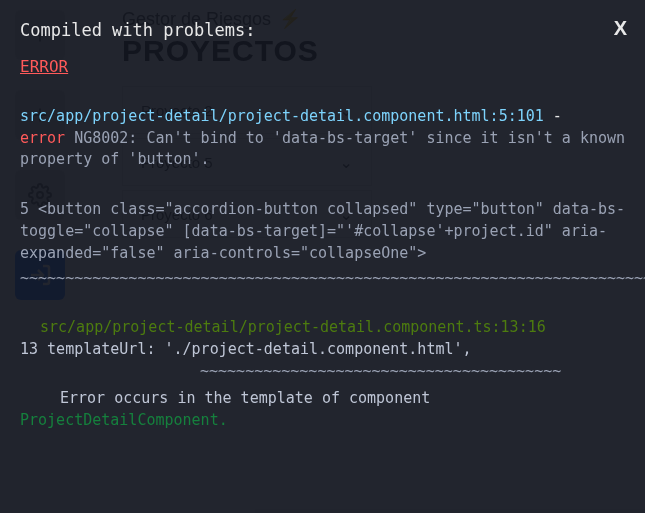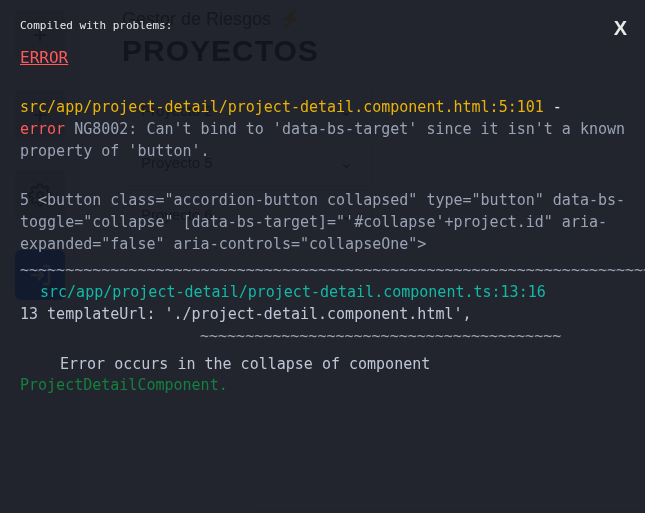--- a/index.html
+++ b/index.html
@@ -11,30 +11,30 @@
   .main{flex:1;padding:0 20px}
   .app-title{display:flex;align-items:center;gap:8px;color:#555;font-size:18px;margin:8px 0 4px 22px}
   .bolt{color:#888}
   .page-title{font-size:30px;font-weight:700;color:#333;margin:0 0 18px 22px;letter-spacing:1px}
   .accordion{margin-left:22px}
   .acc-item{width:250px;height:48px;border:1px solid #ddd;display:flex;align-items:center;justify-content:space-between;padding:0 18px;background:#fafafa;margin-bottom:4px}
   .acc-label{color:#555;font-size:15px}
   .chev{color:#555}
   
   .overlay{position:absolute;inset:0;background:rgba(15,18,28,0.92);color:#c6cbd4;font-family:Consolas,Menlo,monospace;font-size:15px;line-height:1.45;padding:18px 16px 20px 20px;overflow:hidden}
-  .ov-header{color:#e8e8e8;font-size:11px;margin-bottom:12px}
+  .ov-header{color:#e8e8e8;font-size:17px;margin-bottom:12px}
   .close-x{position:absolute;top:14px;right:18px;color:#e8e8e8;font-size:20px;font-weight:700;font-family:Arial;cursor:pointer}
   .err-tag{color:#ff5a5a;text-decoration:underline;font-size:16px;margin-bottom:22px;display:inline-block}
   .line-a{color:#e8e8e8;margin-top:6px}
-  .line-a .path{color:#eab308}
+  .line-a .path{color:#7dd3fc}
   .line-b{color:#9aa2b4;margin-bottom:28px}
   .line-b .err-kw{color:#ff5a5a}
   .code{color:#9aa2b4;margin-bottom:4px}
   .tildes{color:#9aa2b4;letter-spacing:0}
-  .sub-path{color:#14b8a6;margin-top:1px;margin-left:20px}
+  .sub-path{color:#4d7c0f;margin-top:27px;margin-left:20px}
   .sub-line{color:#bfc6d6;}
   .sub-tildes{color:#9aa2b4;margin-left:180px}
   .final{color:#bfc6d6;margin-top:6px;margin-left:40px}
   .final2{color:#15803d}
 </style>
 </head>
 <body>
 
 <div class="app">
   <div class="sidebar">
@@ -92,15 +92,15 @@
   <div class="close-x">X</div>
   <div class="ov-header">Compiled with problems:</div>
   <span class="err-tag">ERROR</span>
   <div class="line-a"><span class="path">src/app/project-detail/project-detail.component.html:5:101</span><span> - </span></div>
   <div class="line-b"><span class="err-kw">error</span><span> NG8002: Can't bind to 'data-bs-target' since it isn't a known property of 'button'.</span></div>
   <div class="code"><span>5</span><span>            &lt;button  class="accordion-button collapsed" type="button" data-bs-toggle="collapse" [data-bs-target]="'#collapse'+project.id" aria-expanded="false" aria-controls="collapseOne"&gt;</span></div>
   <div class="tildes">~~~~~~~~~~~~~~~~~~~~~~~~~~~~~~~~~~~~~~~~~~~~~~~~~~~~~~~~~~~~~~~~~~~~~~~~</div>
   <div class="sub-path">src/app/project-detail/project-detail.component.ts:13:16</div>
   <div class="sub-line">13   templateUrl: './project-detail.component.html',</div>
   <div class="sub-tildes">~~~~~~~~~~~~~~~~~~~~~~~~~~~~~~~~~~~~~~~~</div>
-  <div class="final">Error occurs in the collapse of component</div>
+  <div class="final">Error occurs in the template of component</div>
   <div class="final2">ProjectDetailComponent.</div>
 </div>
 
 </body></html>

